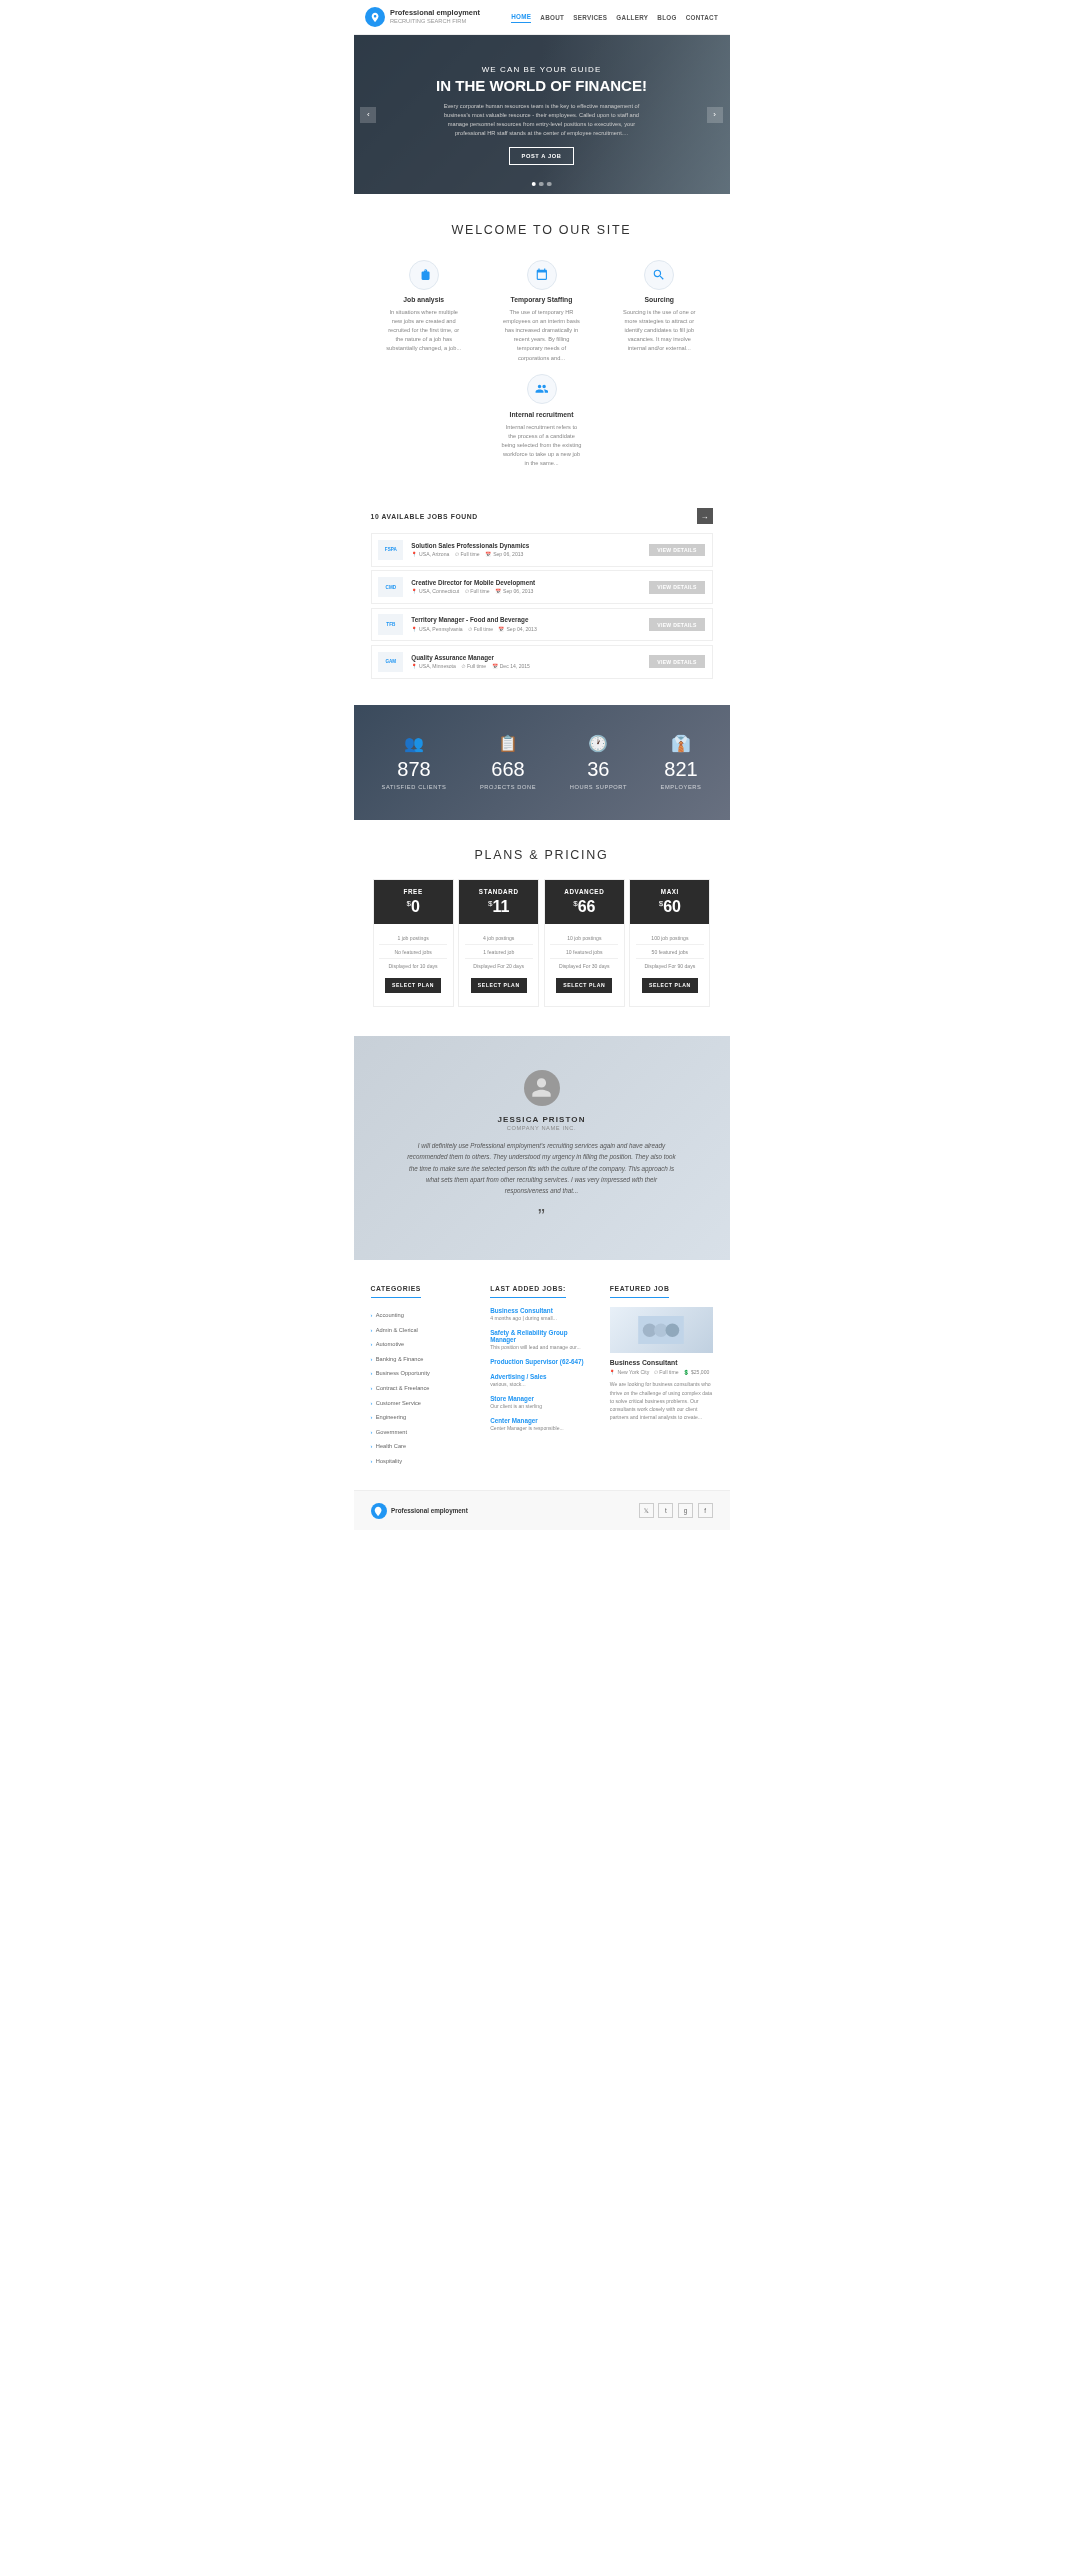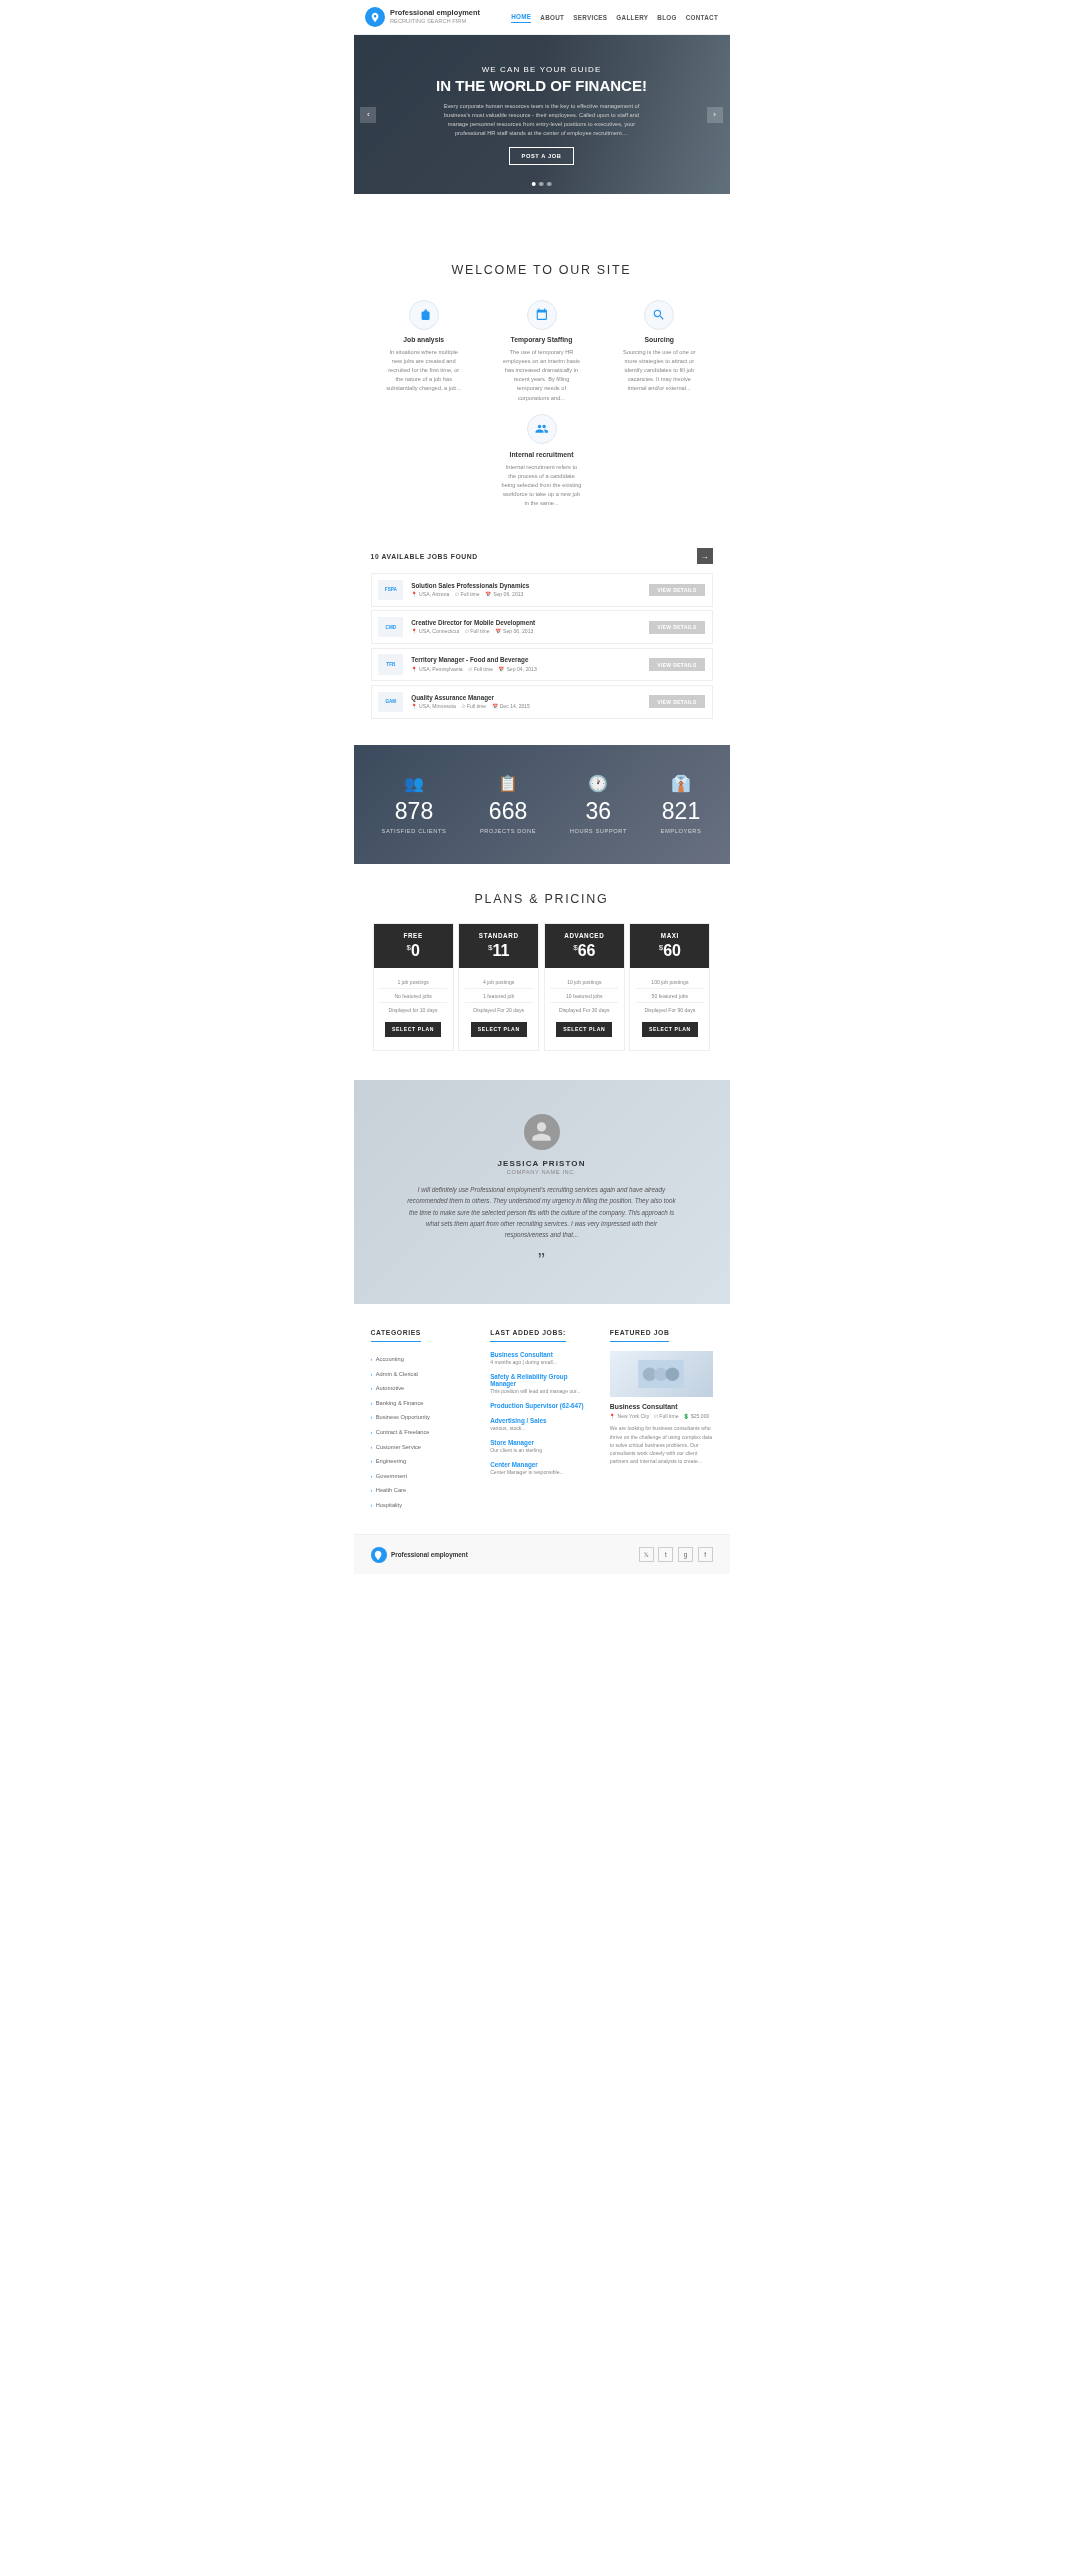--- a/index.html
+++ b/index.html
@@ -63,21 +63,21 @@
     .hero-dot {
       width: 4.6px; height: 4.6px; border-radius: 50%; background: rgba(255,255,255,0.5);
     }
     .hero-dot.active { background: white; }
     .hero-img {
       position: absolute; right: 0; top: 0; bottom: 0; width: 50%;
       background: linear-gradient(to left, rgba(130,150,160,0.4), transparent);
     }
 
     
-    .welcome { padding: 28.5px 17px; text-align: center; margin-top: 40px; }
+    .welcome { padding: 28.5px 17px; text-align: center; }
     .welcome h2 { font-size: 12.5px; font-weight: 400; letter-spacing: 1.7px; text-transform: uppercase; margin-bottom: 23px; color: #333; }
     .features { display: flex; justify-content: space-around; flex-wrap: wrap; gap: 11.4px; }
     .feature { width: 80px; text-align: center; }
     .feature-icon {
       width: 30px; height: 30px; border-radius: 50%; background: #f5f8fc;
       display: flex; align-items: center; justify-content: center; margin: 0 auto 6.8px;
       border: 0.6px solid #e0e8f0;
     }
     .feature-icon svg { width: 13.7px; height: 13.7px; fill: #2196F3; }
     .feature h4 { font-size: 6.8px; font-weight: 700; margin-bottom: 4.6px; color: #333; }
@@ -112,21 +112,21 @@
     }
 
     
     .stats-section {
       background: linear-gradient(135deg, #3a4a5c 0%, #687080 100%);
       padding: 28.5px 17px; text-align: center;
     }
     .stats-grid { display: flex; justify-content: space-around; flex-wrap: wrap; gap: 11.4px; }
     .stat-item { text-align: center; color: white; }
     .stat-icon { font-size: 16px; margin-bottom: 5.7px; opacity: 0.9; }
-    .stat-number { font-size: 23px; font-weight: 300; color: white; display: block; }
+    .stat-number { font-size: 20px; font-weight: 300; color: white; display: block; }
     .stat-label { font-size: 5.7px; color: rgba(255,255,255,0.7); text-transform: uppercase; letter-spacing: 0.6px; margin-top: 2.3px; }
 
     
     .pricing-section { padding: 28.5px 17px; text-align: center; }
     .pricing-section h2 { font-size: 12.5px; font-weight: 400; letter-spacing: 1.7px; text-transform: uppercase; margin-bottom: 17px; color: #333; }
     .pricing-grid { display: flex; justify-content: center; gap: 4.6px; flex-wrap: wrap; }
     .price-card { width: 81px; border: 0.6px solid #eee; text-align: center; }
     .price-header { background: #2c2c2c; color: white; padding: 8px 5.7px; }
     .price-header .plan-name { font-size: 6.3px; font-weight: 600; letter-spacing: 0.6px; text-transform: uppercase; display: block; margin-bottom: 2.3px; }
     .price-header .plan-price { font-size: 16px; font-weight: 700; }

